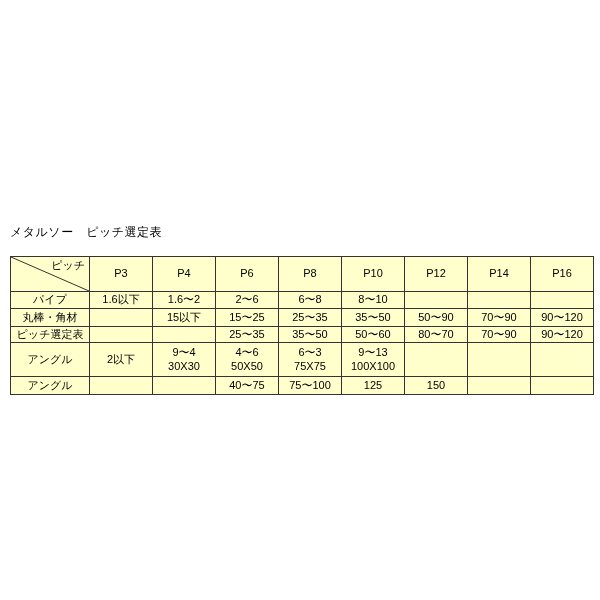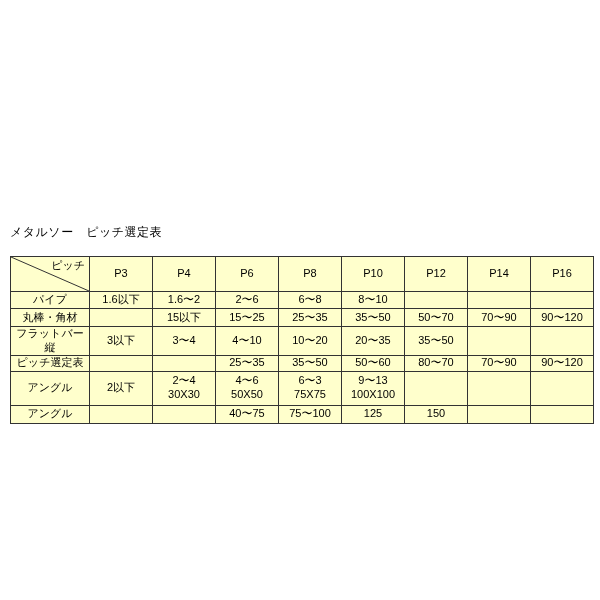--- a/index.html
+++ b/index.html
@@ -124,57 +124,46 @@
         <td></td>
       </tr>
 
       <tr class="r-round">
         <th class="rowhead">丸棒・角材</th>
         <td></td>
         <td>15以下</td>
         <td>15〜25</td>
         <td>25〜35</td>
         <td>35〜50</td>
-        <td>50〜70</td>
+        <td>50〜90</td>
         <td>70〜90</td>
         <td>90〜120</td>
       </tr>
 
-      <tr class="r-flatv">
-        <th class="rowhead">フラットバー縦</th>
-        <td>3以下</td>
-        <td>3〜4</td>
-        <td>4〜10</td>
-        <td>10〜20</td>
-        <td>20〜35</td>
-        <td>35〜50</td>
-        <td></td>
-        <td></td>
-      </tr>
 
       <tr class="r-flath">
         <th class="rowhead">ピッチ選定表</th>
         <td></td>
         <td></td>
         <td>25〜35</td>
         <td>35〜50</td>
         <td>50〜60</td>
         <td>80〜70</td>
         <td>70〜90</td>
         <td>90〜120</td>
       </tr>
 
       <tr class="r-angle">
         <th class="rowhead">アングル</th>
         <td class="two-line">
           <span>2以下</span>
           <span></span>
         </td>
         <td class="two-line">
-          <span>2〜4</span>
+          <span>9〜4</span>
           <span>30X30</span>
         </td>
         <td class="two-line">
           <span>4〜6</span>
           <span>50X50</span>
         </td>
         <td class="two-line">
           <span>6〜3</span>
           <span>75X75</span>
         </td>

